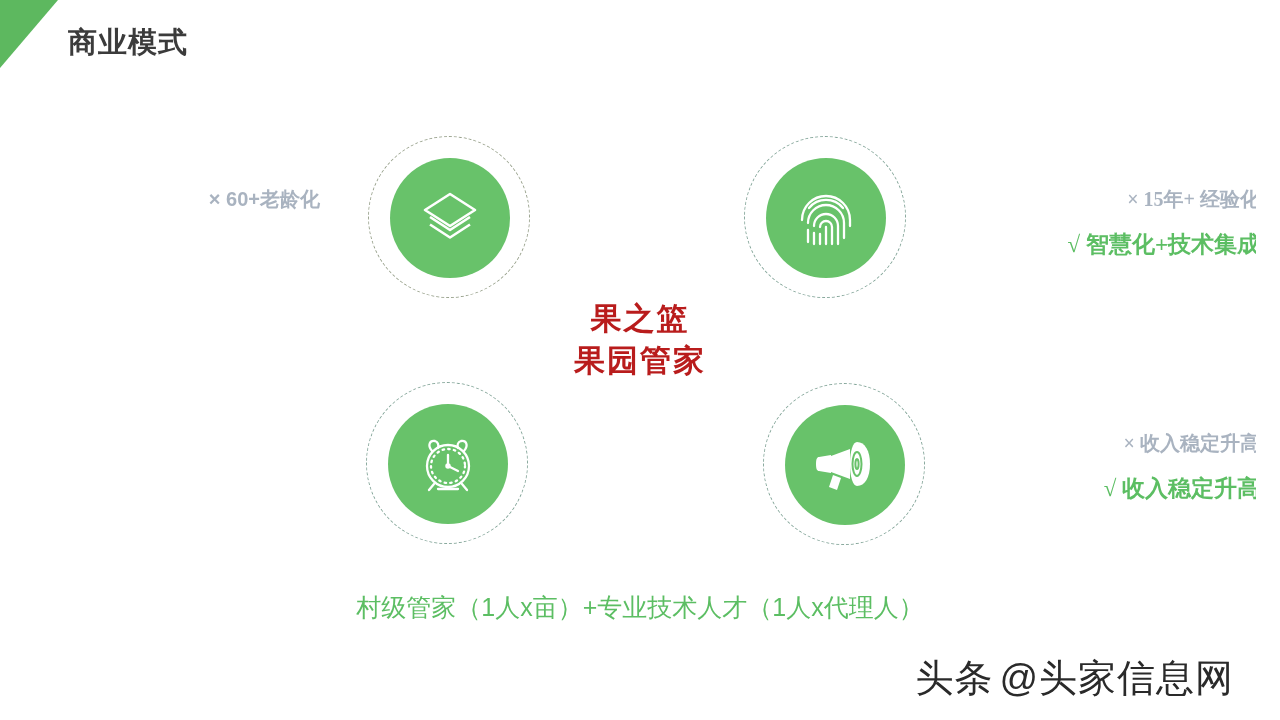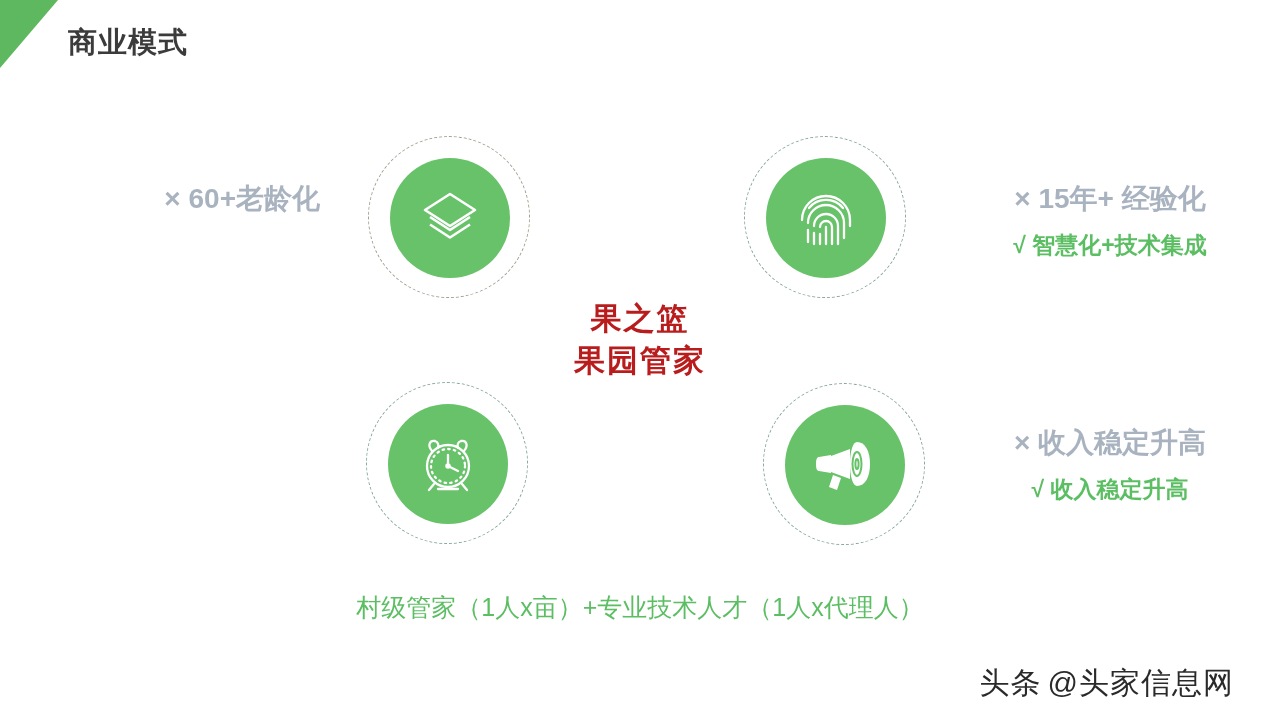--- a/index.html
+++ b/index.html
@@ -82,31 +82,31 @@
   #node-clock       { left: 366px; top: 382px; }
   #node-megaphone   { left: 763px; top: 383px; }
 
   
   .feature-text {
     position: absolute;
     line-height: 46px;
     white-space: nowrap;
   }
   .feature-text .neg {
-    font-size: 28px;
+    font-size: 20px;
     font-weight: bold;
     color: #a9b3c0;
   }
   .feature-text .pos {
     font-size: 23px;
     font-weight: bold;
     color: #5CBE63;
   }
   .align-right { text-align: right; }
-  .align-left  { text-align: center; }
+  .align-left  { text-align: right; font-family: Liberation Serif, serif; }
 
   #text-top-left     { left: 20px;   top: 176px; width: 300px; }
   #text-top-right    { left: 960px;  top: 176px; width: 300px; }
   #text-bottom-left  { left: 20px;   top: 420px; width: 310px; }
   #text-bottom-right { left: 960px;  top: 420px; width: 300px; }
 
   
   #center-brand {
     position: absolute;
     left: 440px;
@@ -131,21 +131,21 @@
     font-size: 25px;
     font-weight: normal;
     line-height: 39px;
   }
 
   
   #watermark {
     position: absolute;
     right: 22px;
     bottom: 16px;
-    font-size: 30px;
+    font-size: 38px;
     color: #2a2a2a;
     font-weight: normal;
     letter-spacing: 1px;
     text-shadow: 1px 1px 0 rgba(255,255,255,0.9);
     white-space: nowrap;
   }
   #watermark .wm-tag { margin-right: 6px; }
 </style>
 </head>
 <body>

